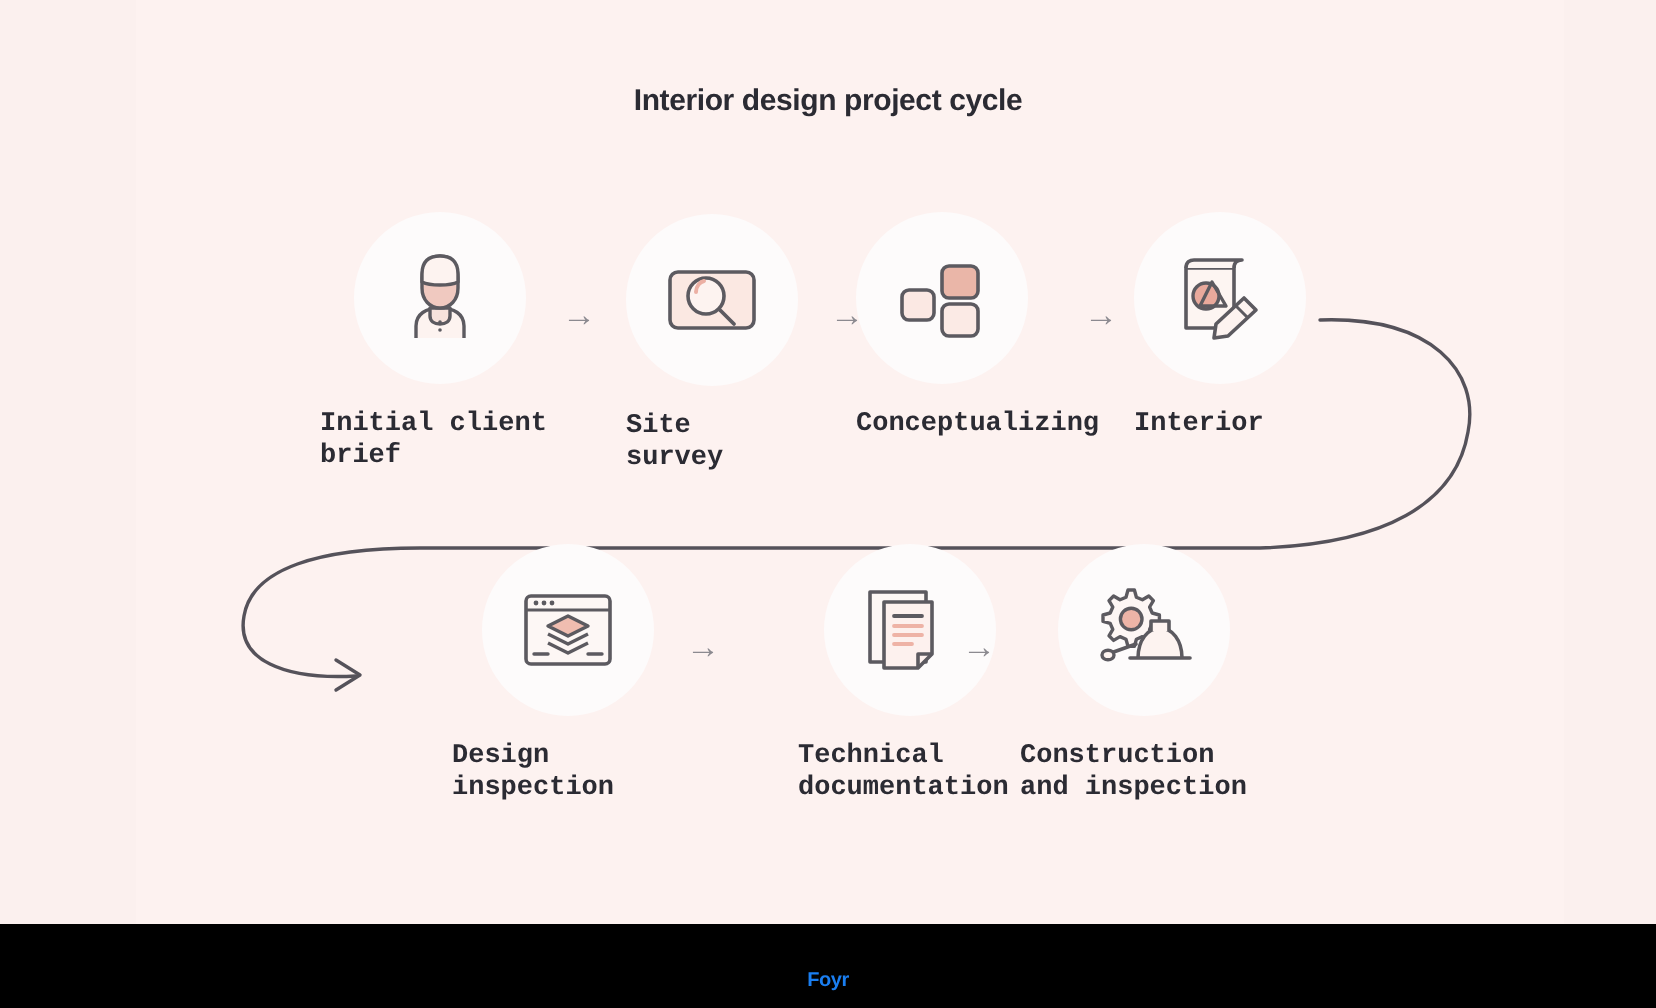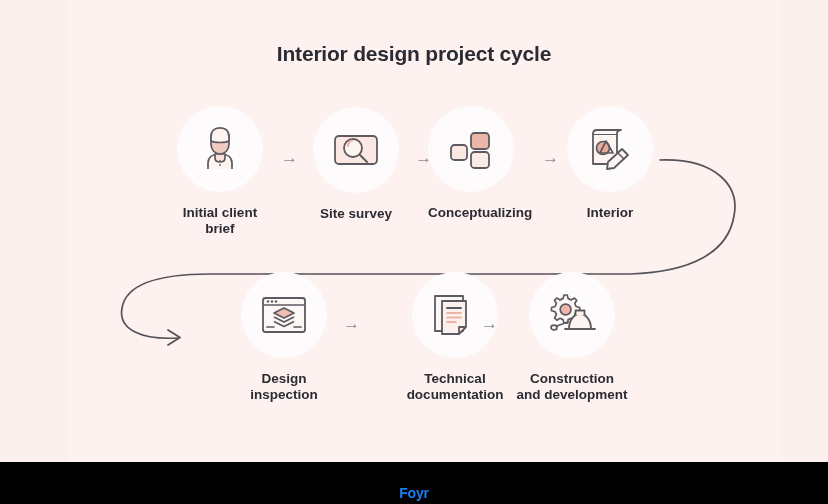--- a/index.html
+++ b/index.html
@@ -32,35 +32,35 @@
     left: 68px; top: 0;
     width: 714px; height: 462px;
     background: #fdf2f0;
   }
   
   .title {
     position: absolute;
     left: 0; top: 42px;
     width: 828px;
     text-align: center;
-    font-size: 21px;
+    font-size: 15px;
     font-weight: bold;
     color: #2b2b33;
     letter-spacing: -0.2px;
   }
   
   .row {
     position: absolute;
   }
   #row-top { left: 160px; top: 106px; }
   #row-bottom { left: 226px; top: 272px; }
 
   .step {
     position: absolute;
-    text-align: center;
+    font-family: Liberation Mono, monospace;
   }
   .circle {
     width: 86px;
     height: 86px;
     border-radius: 50%;
     background: #fdfbfb;
     margin: 0 auto;
     display: flex;
     align-items: center;
     justify-content: center;
@@ -91,21 +91,21 @@
     position: absolute;
     left: 0; top: 462px;
     width: 828px; height: 42px;
     background: #000000;
   }
   .footer-logo {
     position: absolute;
     left: 0; top: 485px;
     width: 828px;
     text-align: center;
-    font-size: 14px;
+    font-size: 10px;
     font-weight: bold;
     color: #1a7ef0;
     letter-spacing: -0.2px;
   }
 </style>
 </head>
 <body>
 
 <div id="stage">
 
@@ -225,21 +225,21 @@
           <path d="M20 8 l3.2 0 l1 3.6 l3 1.3 l3.2 -1.9 l2.3 2.3 l-1.9 3.2 l1.3 3 l3.6 1 l0 3.2 l-3.6 1 l-1.3 3 l1.9 3.2 l-2.3 2.3 l-3.2 -1.9 l-3 1.3 l-1 3.6 l-3.2 0 l-1 -3.6 l-3 -1.3 l-3.2 1.9 l-2.3 -2.3 l1.9 -3.2 l-1.3 -3 l-3.6 -1 l0 -3.2 l3.6 -1 l1.3 -3 l-1.9 -3.2 l2.3 -2.3 l3.2 1.9 l3 -1.3 z" fill="#fdf6f4" stroke="#5c5a60" stroke-width="1.7" stroke-linejoin="round"></path>
           <circle cx="21.6" cy="22.5" r="5.4" fill="#edb4a7" stroke="#5c5a60" stroke-width="1.7"></circle>
           <path d="M25 42 c0 -9 5 -15 11 -15 s11 6 11 15" fill="#fdf3f0" stroke="#5c5a60" stroke-width="1.8" stroke-linejoin="round"></path>
           <path d="M31.5 28.5 v-5 h9 v5" fill="#fdf3f0" stroke="#5c5a60" stroke-width="1.8" stroke-linejoin="round"></path>
           <path d="M21 42 h30" fill="none" stroke="#5c5a60" stroke-width="1.8" stroke-linecap="round"></path>
           <path d="M10 40 l14 -5" fill="none" stroke="#5c5a60" stroke-width="1.8" stroke-linecap="round"></path>
           <ellipse cx="10" cy="40.5" rx="3" ry="2.4" fill="#fdf3f0" stroke="#5c5a60" stroke-width="1.7"></ellipse>
         </svg>
       </div>
       <div class="step-label">Construction
-and development</div>
+and inspection</div>
     </div>
 
   </div>
 
   <div class="footer-bar"></div>
   <div class="footer-logo">Foyr</div>
 
 </div>
 
 </body></html>

